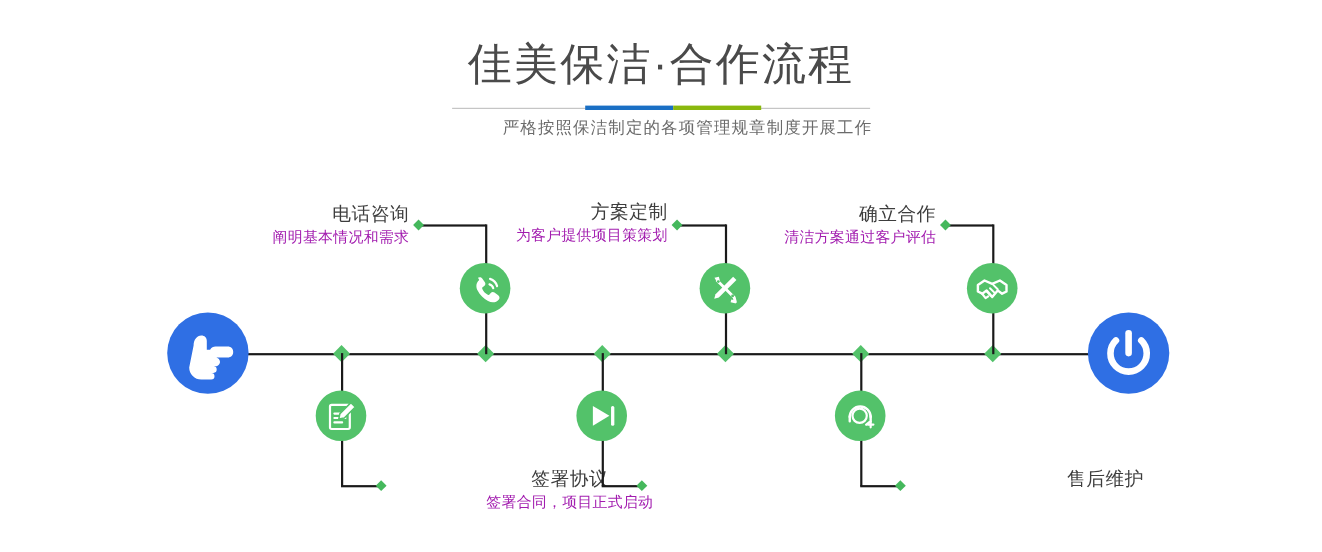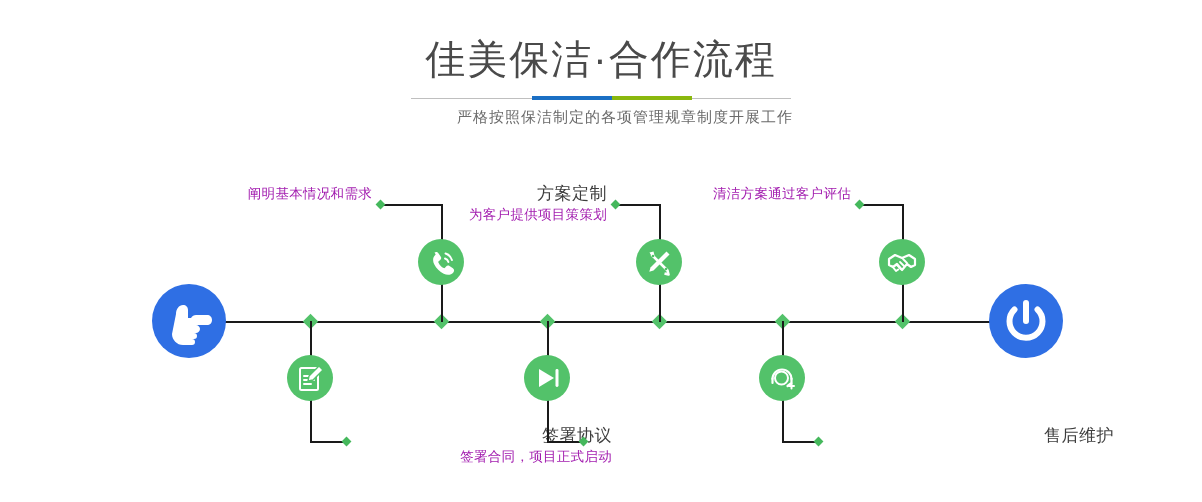--- a/index.html
+++ b/index.html
@@ -41,21 +41,21 @@
   .vline{position:absolute;width:1.6px;background:#1a1a1a;}
   .hline{position:absolute;height:1.6px;background:#1a1a1a;}
 
   .diamond{position:absolute;width:11px;height:11px;background:#53c26a;transform:rotate(45deg);}
   .diamond.sm{width:7px;height:7px;background:#45b85c;}
 
   .lbl{position:absolute;white-space:nowrap;}
   .lbl .t{font-size:17px;line-height:22px;color:#3d3d3d;letter-spacing:.5px;}
   .lbl .d{font-size:13.5px;line-height:20px;color:#a21caf;letter-spacing:.3px;}
   .lbl.ralign{text-align:right;}
-  .lbl.lalign{text-align:right;}
+  .lbl.lalign{text-align:center;margin-left:36px;}
 </style>
 </head>
 <body>
 
 <div id="stage">
 
   <div class="hdr">
     <div class="hdr-title">佳美保洁·合作流程</div>
     <div class="rule">
       <div class="seg gray"></div>
@@ -92,20 +92,21 @@
   <div class="node" style="left:418px;top:239px;">
     <svg width="46" height="46" viewBox="0 0 46 46">
       <path d="M16.5 13.5 c1.4-1 3-.6 3.9.7 l2.4 3.5 c.8 1.2.5 2.6-.6 3.4 l-1.5 1.1 c-.4.3-.5.8-.3 1.2
                c1 2.4 3 4.5 5.4 5.7 c.4.2.9.1 1.2-.3 l1.1-1.4 c.9-1.1 2.3-1.3 3.4-.5 l3.4 2.4
                c1.3.9 1.6 2.6.6 3.9 c-2.3 2.9-6.2 3.3-9.8 1.5 c-4-2-7.5-5.5-9.5-9.5 c-1.8-3.6-1.4-7.4 1.5-9.7 z" fill="#ffffff"></path>
       <path d="M27.5 14.5 a9.5 9.5 0 0 1 6.4 6.6" stroke="#ffffff" stroke-width="2" fill="none" stroke-linecap="round"></path>
       <path d="M27 19.5 a5 5 0 0 1 3.4 3.5" stroke="#ffffff" stroke-width="2" fill="none" stroke-linecap="round"></path>
     </svg>
   </div>
   <div class="lbl ralign" style="left:117px;top:184px;width:255px;">
+    <div class="t">电话咨询</div>
     <div class="d">阐明基本情况和需求</div>
   </div>
 
   <div class="diamond" style="left:305px;top:316px;"></div>
   <div class="vline" style="left:310px;top:321px;height:121px;"></div>
   <div class="hline" style="left:310px;top:441px;width:36px;"></div>
   <div class="diamond sm" style="left:343px;top:438px;"></div>
   <div class="node" style="left:287px;top:355px;">
     <svg width="46" height="46" viewBox="0 0 46 46">
       <rect x="13" y="13" width="18" height="22" rx="1.5" stroke="#ffffff" stroke-width="2" fill="none"></rect>
@@ -154,20 +155,21 @@
   <div class="hline" style="left:860px;top:204px;width:43px;"></div>
   <div class="diamond sm" style="left:856px;top:201px;"></div>
   <div class="node" style="left:879px;top:239px;">
     <svg width="46" height="46" viewBox="0 0 46 46">
       <path d="M10 20 l6-4 l7 3 l7-3 l6 4 l0 6 l-4 2 l-4-3 l-5 6 l-5-6 l-4 3 l-4-2 z" fill="none" stroke="#ffffff" stroke-width="2.2" stroke-linejoin="round"></path>
       <path d="M18 26 l4 4 M21 23 l4 4 M24 20 l4 4" stroke="#ffffff" stroke-width="1.8" stroke-linecap="round"></path>
       <path d="M13 27 l4 5 l3-2" fill="none" stroke="#ffffff" stroke-width="2" stroke-linejoin="round"></path>
     </svg>
   </div>
   <div class="lbl ralign" style="left:585px;top:184px;width:266px;">
+    <div class="t">确立合作</div>
     <div class="d">清洁方案通过客户评估</div>
   </div>
 
   <div class="diamond" style="left:777px;top:316px;"></div>
   <div class="vline" style="left:782px;top:321px;height:121px;"></div>
   <div class="hline" style="left:782px;top:441px;width:36px;"></div>
   <div class="diamond sm" style="left:815px;top:438px;"></div>
   <div class="node" style="left:759px;top:355px;">
     <svg width="46" height="46" viewBox="0 0 46 46">
       <path d="M13.5 24 a9.5 9.5 0 0 1 19 0" fill="none" stroke="#ffffff" stroke-width="2.2" stroke-linecap="round"></path>

